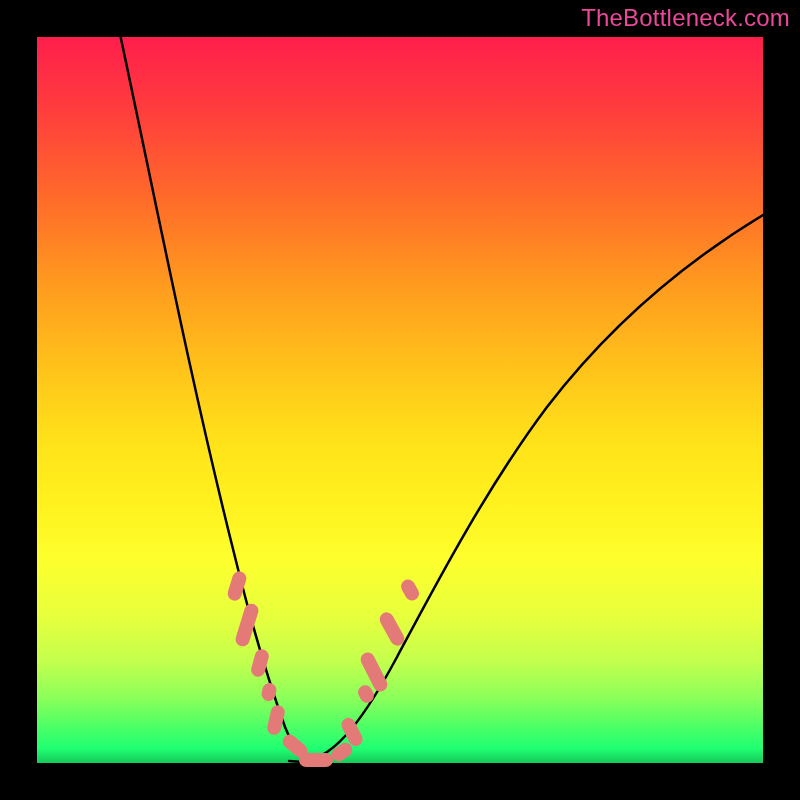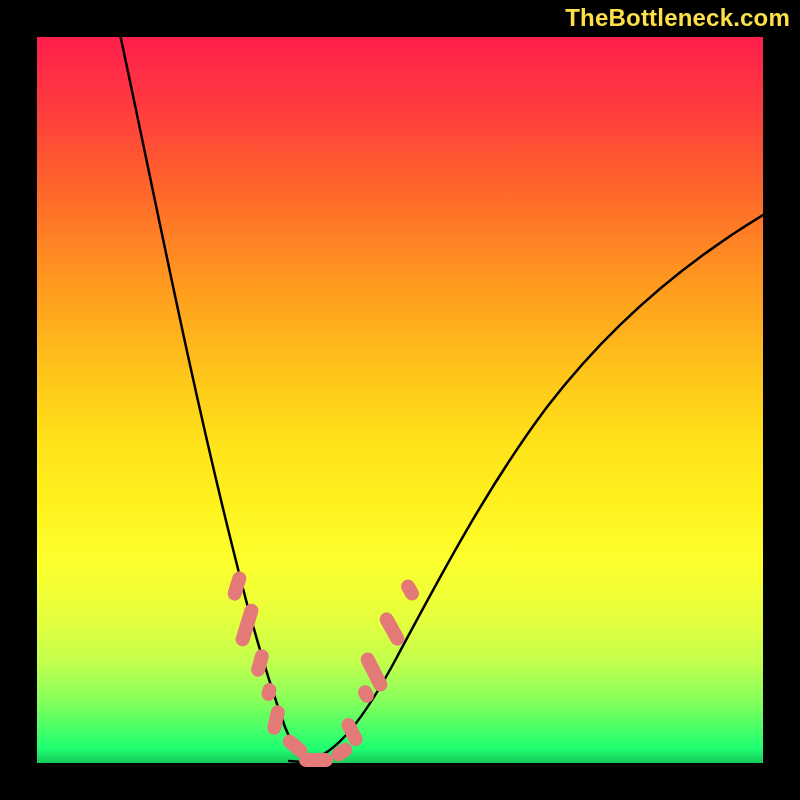--- a/index.html
+++ b/index.html
@@ -14,23 +14,23 @@
   .frame {
     position: relative;
     width: 800px;
     height: 800px;
     background: #000;
   }
   .watermark {
     position: absolute;
     top: 4px;
     right: 10px;
-    color: #fde047;
+    color: #ec4899;
     font-size: 24px;
-    font-weight: 700;
+    font-weight: 400;
     letter-spacing: 0.2px;
     user-select: none;
   }
   .plot {
     position: absolute;
     left: 37px;
     top: 37px;
     width: 726px;
     height: 726px;
     

